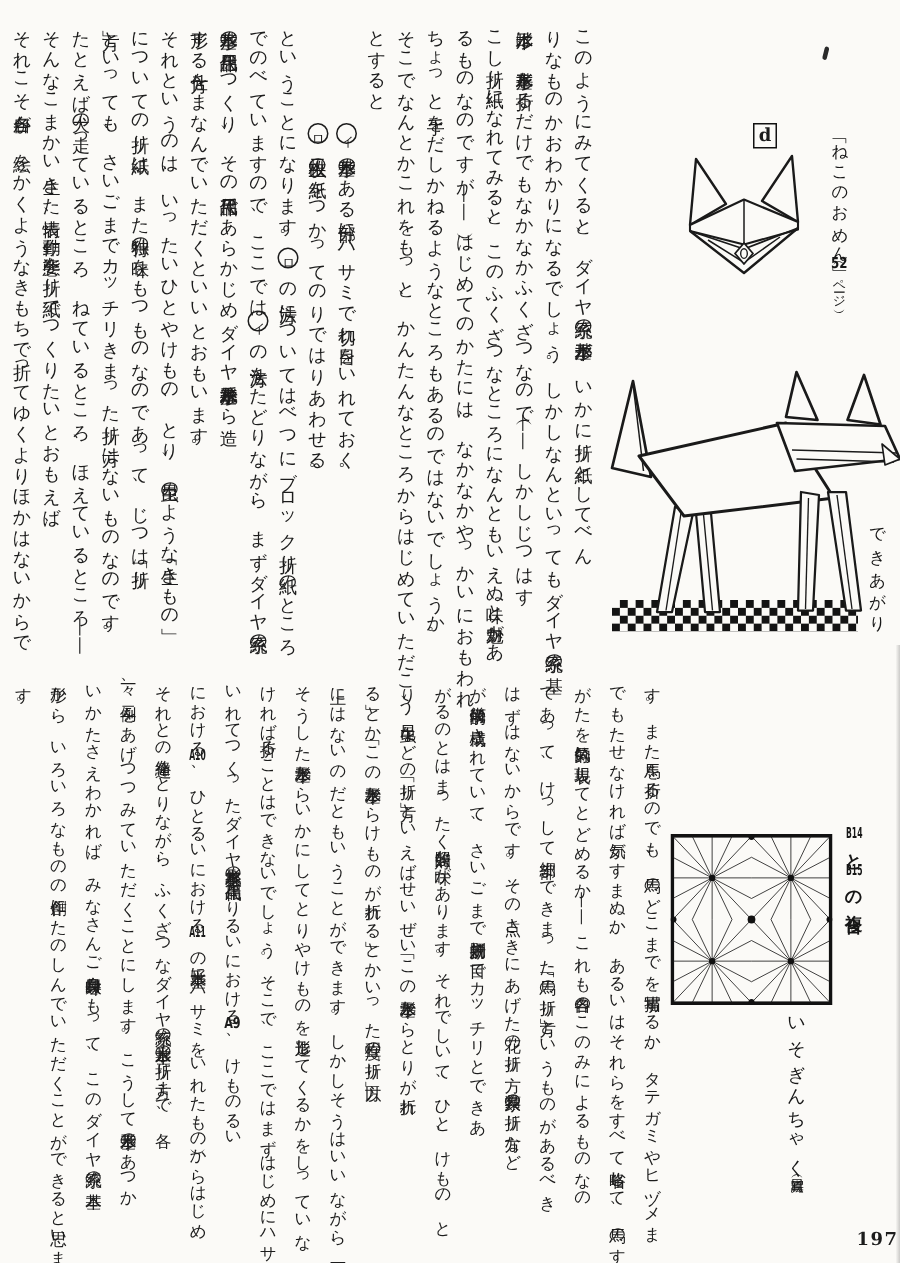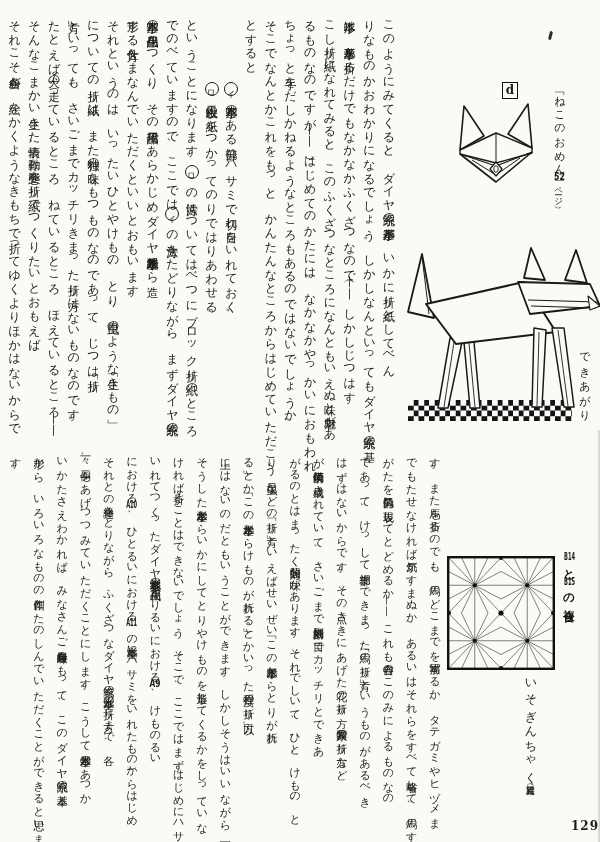--- a/index.html
+++ b/index.html
@@ -212,15 +212,15 @@
         <circle cx="54" cy="2" r="2"></circle>
           <circle cx="54" cy="112" r="2"></circle>
         <circle cx="2" cy="57" r="2"></circle>
           <circle cx="106" cy="57" r="2"></circle>
       </g>
     </svg>
   </div>
   <div class="vcap cap-b45"><span class="tcy">B14</span><span>と</span><span class="tcy">B15</span><span>の複合</span></div>
   <div class="vcap cap-iso"><span>いそぎんちゃく</span><span class="cap-note">（写真口絵）</span></div>
 
-  <div class="pagenum">129</div>
+  <div class="pagenum">197</div>
 
 </div>
 
 </body></html>

